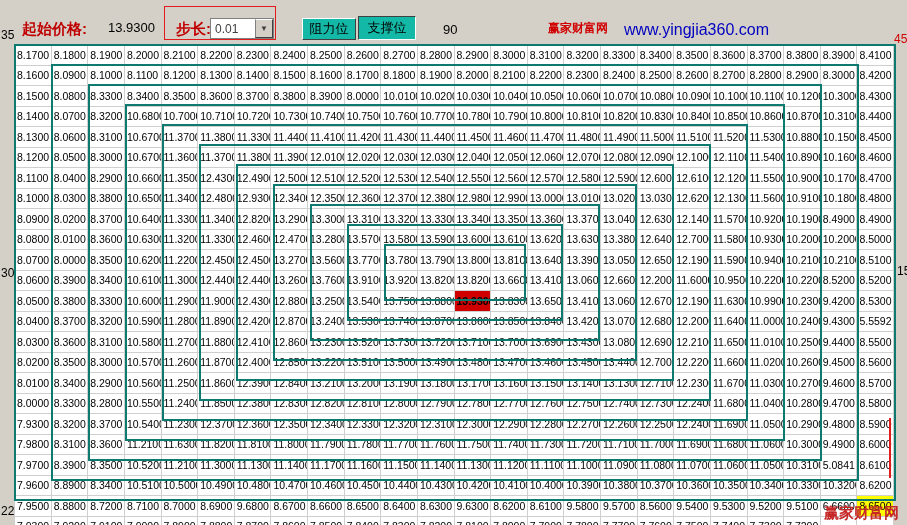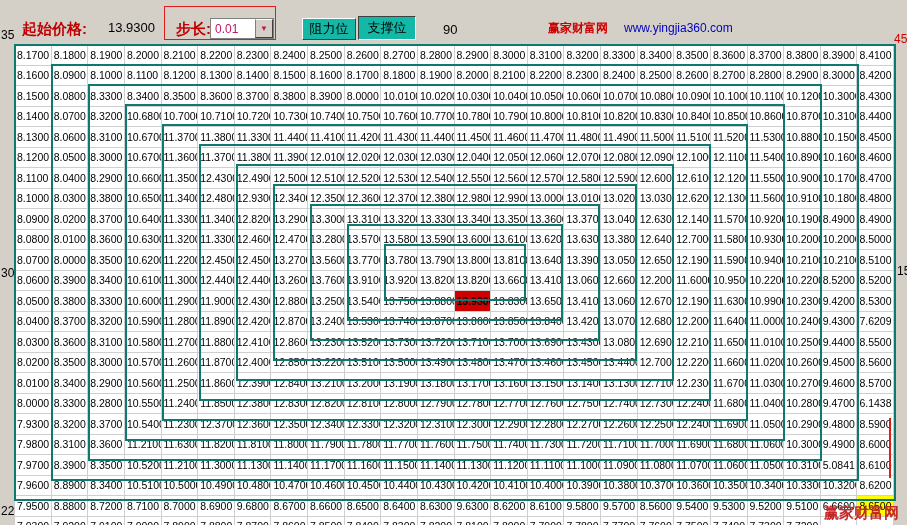--- a/index.html
+++ b/index.html
@@ -22,21 +22,21 @@
     white-space:nowrap;
   }
   .tb-value{
     position:absolute;font-size:13px;color:#000;white-space:nowrap;
   }
   .redbox{
     position:absolute;border:1px solid #e01b1b;background:transparent;
   }
   .step-select{
     position:absolute;height:19px;border:1px solid #808080;
-    background:#ffffff;font-size:12px;color:#be185d;
+    background:#ffffff;font-size:12px;color:#404040;
     display:flex;align-items:center;
   }
   .step-select .val{padding-left:4px;flex:1;}
   .step-select .arrow{
     width:16px;height:17px;background:#d4d0c8;border-left:1px solid #808080;
     border-top:1px solid #fff;border-right:1px solid #404040;border-bottom:1px solid #404040;
     display:flex;align-items:center;justify-content:center;font-size:8px;line-height:1;
   }
   .btn{
     position:absolute;height:20px;background:#14b8a6;
@@ -46,21 +46,21 @@
     font-weight:normal;
   }
   .btn.pressed{
     border-top:1px solid #404040;border-left:1px solid #404040;
     border-right:1px solid #ffffff;border-bottom:1px solid #ffffff;
   }
   .brand-red{
     position:absolute;font-size:12px;color:#d00000;font-weight:bold;white-space:nowrap;
   }
   .brand-blue{
-    position:absolute;font-size:12px;color:#0000c0;white-space:nowrap;
+    position:absolute;font-size:16px;color:#0000c0;white-space:nowrap;
   }
 
   
   .gridwrap{
     position:absolute;left:14px;top:44px;width:756px;height:455px;
     background:#ffffff;
   }
   table.grid{
     border-collapse:collapse;
     table-layout:fixed;
@@ -498,21 +498,21 @@
             <td class="m">13.8500</td>
             <td class="b">13.8400</td>
             <td class="b">13.4200</td>
             <td class="b">13.0700</td>
             <td class="b">12.6800</td>
             <td class="b">12.2000</td>
             <td class="b">11.6400</td>
             <td class="b">11.0000</td>
             <td class="b">10.2400</td>
             <td class="b">9.4300</td>
-            <td class="b">7.6209</td>
+            <td class="b">5.5592</td>
           </tr>
           <tr>
             <td class="b">8.0300</td>
             <td class="b">8.3600</td>
             <td class="b">8.3100</td>
             <td class="b">10.5800</td>
             <td class="b">11.2700</td>
             <td class="b">11.8800</td>
             <td class="b">12.4100</td>
             <td class="b">12.8600</td>
@@ -602,21 +602,21 @@
             <td class="b">12.7700</td>
             <td class="b">12.7600</td>
             <td class="b">12.7500</td>
             <td class="r">12.7400</td>
             <td class="r">12.7300</td>
             <td class="b">12.2400</td>
             <td class="b">11.6800</td>
             <td class="b">11.0400</td>
             <td class="b">10.2800</td>
             <td class="b">9.4700</td>
-            <td class="b">6.1438</td>
+            <td class="b">8.5800</td>
           </tr>
           <tr>
             <td class="r">7.9300</td>
             <td class="b">8.3200</td>
             <td class="b">8.3700</td>
             <td class="b">10.5400</td>
             <td class="b">11.2300</td>
             <td class="r">12.3700</td>
             <td class="b">12.3600</td>
             <td class="b">12.3500</td>

